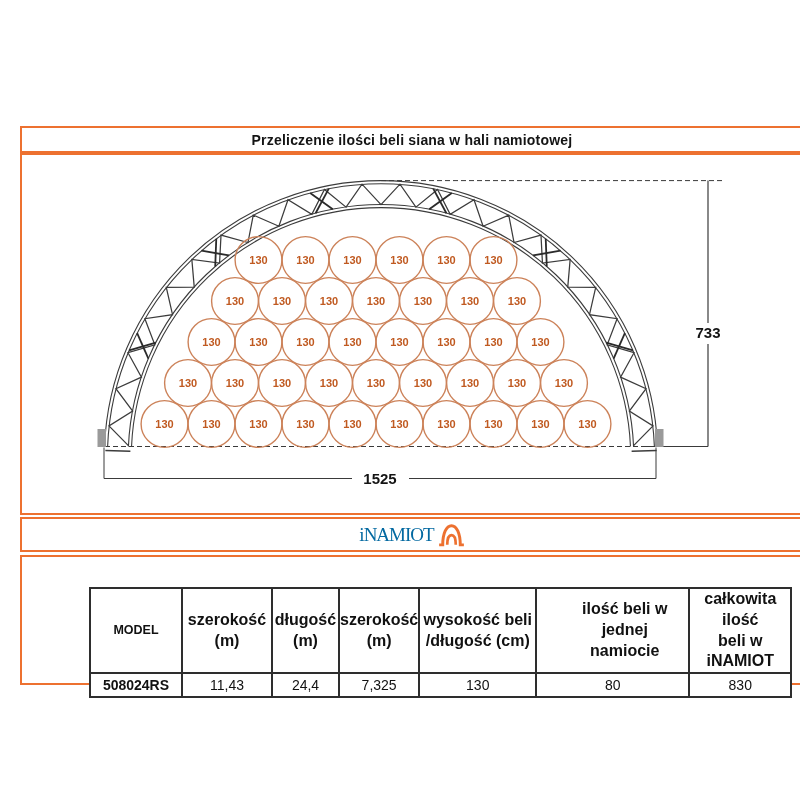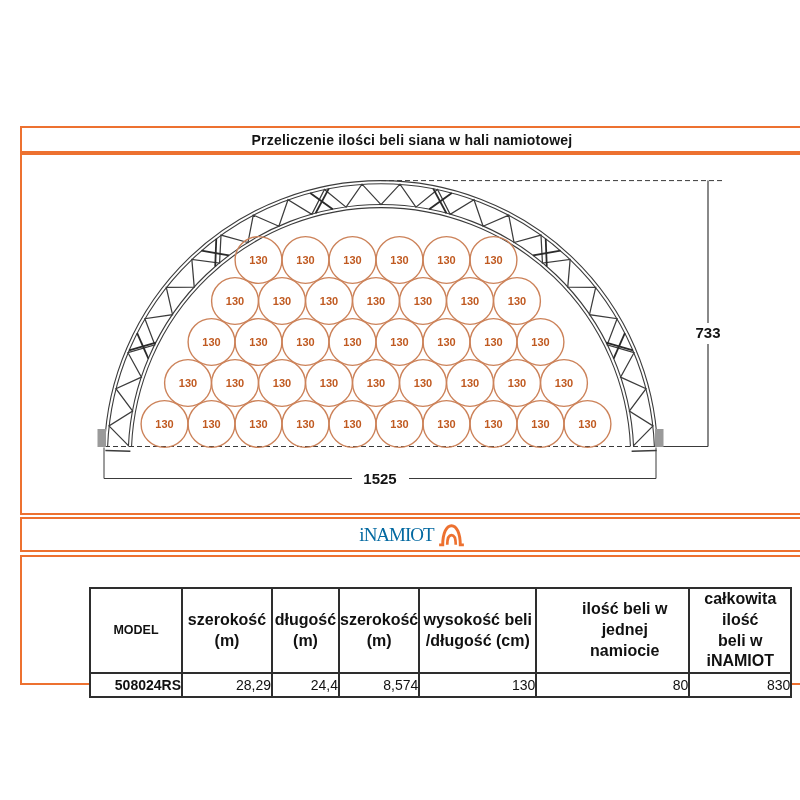--- a/index.html
+++ b/index.html
@@ -12,21 +12,21 @@
   .diagram-box{top:153px;height:362px;}
   #diagram-svg{position:absolute;left:10px;top:155px;}
   .logo-box{top:517px;height:35px;display:flex;align-items:center;justify-content:center;gap:4px;}
   .logo-text{font-family:"Liberation Serif",serif;font-weight:normal;font-size:19px;
              letter-spacing:-1px;color:#0369a1;line-height:1;}
   .table-box{top:555px;height:130px;}
   .spec-table{position:absolute;left:67px;top:30px;border-collapse:collapse;table-layout:fixed;}
   .spec-table th,.spec-table td{border:2px solid #2e2e2e;text-align:center;vertical-align:middle;
              padding:0;background:#fff;}
   .spec-table th{height:38px;font-size:16px;font-weight:bold;line-height:1.3;}
-  .spec-table td{height:22px;font-size:14px;font-weight:normal;text-align:right;}
+  .spec-table td{height:22px;font-size:14px;font-weight:normal;}
   .spec-table .b{font-weight:bold;}
 </style>
 </head>
 <body>
 
 <div class="page">
 
   <div class="obox title-box">
     <span class="title-text">Przeliczenie ilości beli siana w hali namiotowej</span>
   </div>
@@ -182,23 +182,23 @@
             </th>
             <th style="width: 100px; margin-top: 16px;">
               <div>całkowita ilość</div>
               <div>beli w iNAMIOT</div>
             </th>
           </tr>
       </thead>
       <tbody>
         <tr id="spec-data-row">
             <td class="b">508024RS</td>
-            <td>28,29</td>
+            <td>11,43</td>
             <td>24,4</td>
-            <td>8,574</td>
+            <td>7,325</td>
             <td>130</td>
             <td>80</td>
             <td>830</td>
           </tr>
       </tbody>
     </table>
   </div>
 
 </div>
 

